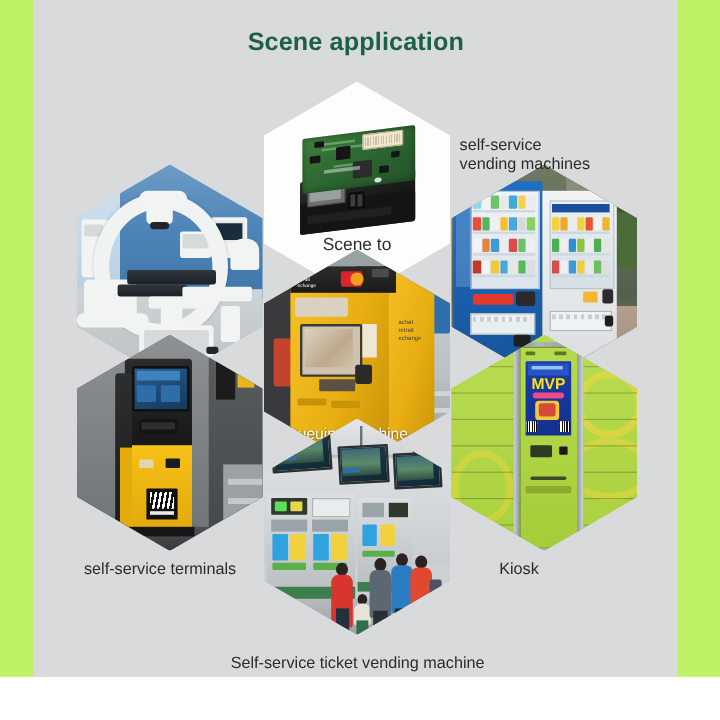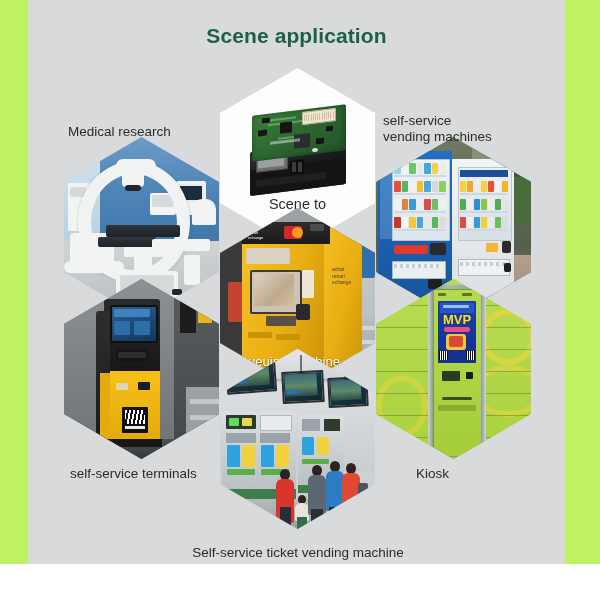--- a/index.html
+++ b/index.html
@@ -514,21 +514,20 @@
         <div class="f s-person" style="left:106px;top:122px;width:18px;height:40px;background:#2c7cc4;"></div>
         <div class="f" style="left:109px;top:158px;width:12px;height:22px;background:#1f2a33;"></div>
 
         <div class="f s-head" style="left:126px;top:114px;width:10px;height:11px;"></div>
         <div class="f s-person" style="left:122px;top:124px;width:18px;height:40px;background:#e0492f;"></div>
         <div class="f" style="left:125px;top:158px;width:12px;height:22px;background:#2b3138;"></div>
         <div class="f" style="left:138px;top:134px;width:10px;height:16px;background:#4a5560;border-radius:2px;"></div>
       </div>
     </div>
 
-    <div class="lbl" style="left:40px;top:124px;width:160px;">Medical research</div>
 
     <div class="lbl" style="left:355px;top:113px;width:165px;">self-service
 vending machines</div>
 
     <div class="lbl" style="left:42px;top:466px;width:180px;">self-service terminals</div>
 
     <div class="lbl center" style="left:110px;top:545px;width:320px;">Self-service ticket vending machine</div>
 
     <div class="lbl" style="left:388px;top:466px;width:90px;">Kiosk</div>
 

